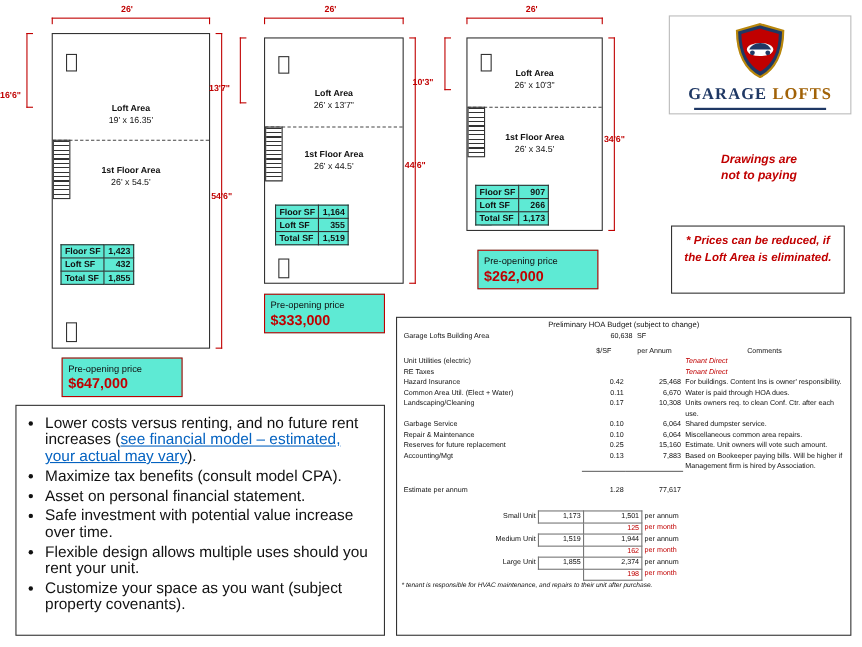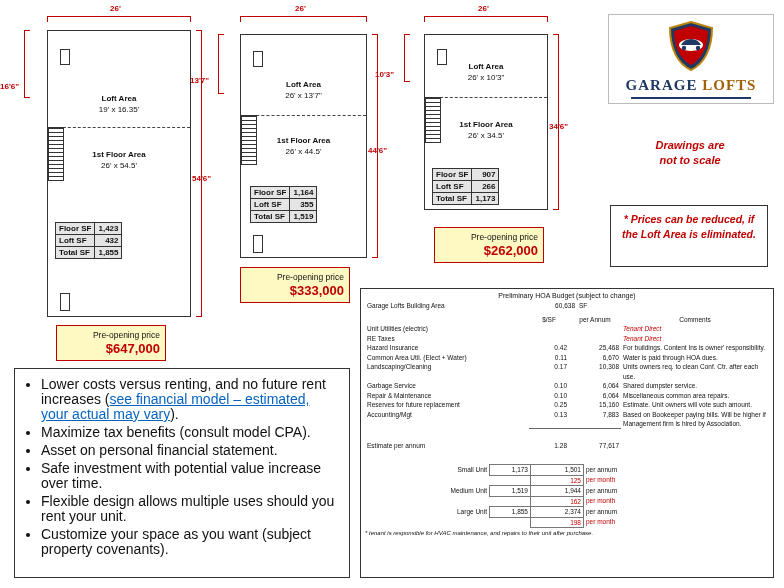--- a/index.html
+++ b/index.html
@@ -73,37 +73,37 @@
   }
   .door{
     position:absolute;
     border:1px solid #333;
     background:#fff;
   }
   
   .sf-table{
     position:absolute;
     border:1px solid #333;
-    background:#e5e5e5;
+    background:#5eead4;
     font-size:8px;
     border-collapse:collapse;
   }
   .sf-table td{
     border:1px solid #333;
     padding:1px 3px;
     font-weight:700;
     white-space:nowrap;
   }
   .sf-table td.num{text-align:right;}
   
   .price-box{
     position:absolute;
     border:1.5px solid #c00000;
-    background:#fef9c3;
-    text-align:right;
+    background:#5eead4;
+    text-align:left;
     padding:3px 5px;
   }
   .price-box .p-label{
     font-size:8.5px;
     color:#111;
     line-height:12px;
   }
   .price-box .p-amount{
     font-size:13px;
     font-weight:700;
@@ -364,21 +364,21 @@
     <circle cx="30" cy="27" r="2.2" fill="#1f3864"></circle>
   </svg>
   <div class="logo-text">
     <span>GARAGE</span>
     <span class="lt-gold">LOFTS</span>
   </div>
   <div class="logo-rule"></div>
 </div>
 
 <div class="note-red" style="left:608px;top:138px;width:164px;white-space:pre-line;">Drawings are
-not to scale</div>
+not to paying</div>
 
 <div class="note-box" style="left:610px;top:205px;width:158px;height:62px;box-sizing:border-box;">* Prices can be reduced, if the Loft Area is eliminated.</div>
 
 <div class="benefits" style="left:14px;top:368px;width:336px;height:210px;">
   <ul>
     <li><span>Lower costs versus renting, and no future rent increases (</span><span class="lnk">see financial model – estimated, your actual may vary</span><span>).</span></li>
     <li><span>Maximize tax benefits (consult  model CPA).</span></li>
     <li><span>Asset on personal financial statement.</span></li>
     <li><span>Safe investment with potential value increase over time.</span></li>
     <li><span>Flexible design allows multiple uses should you rent your unit.</span></li>

